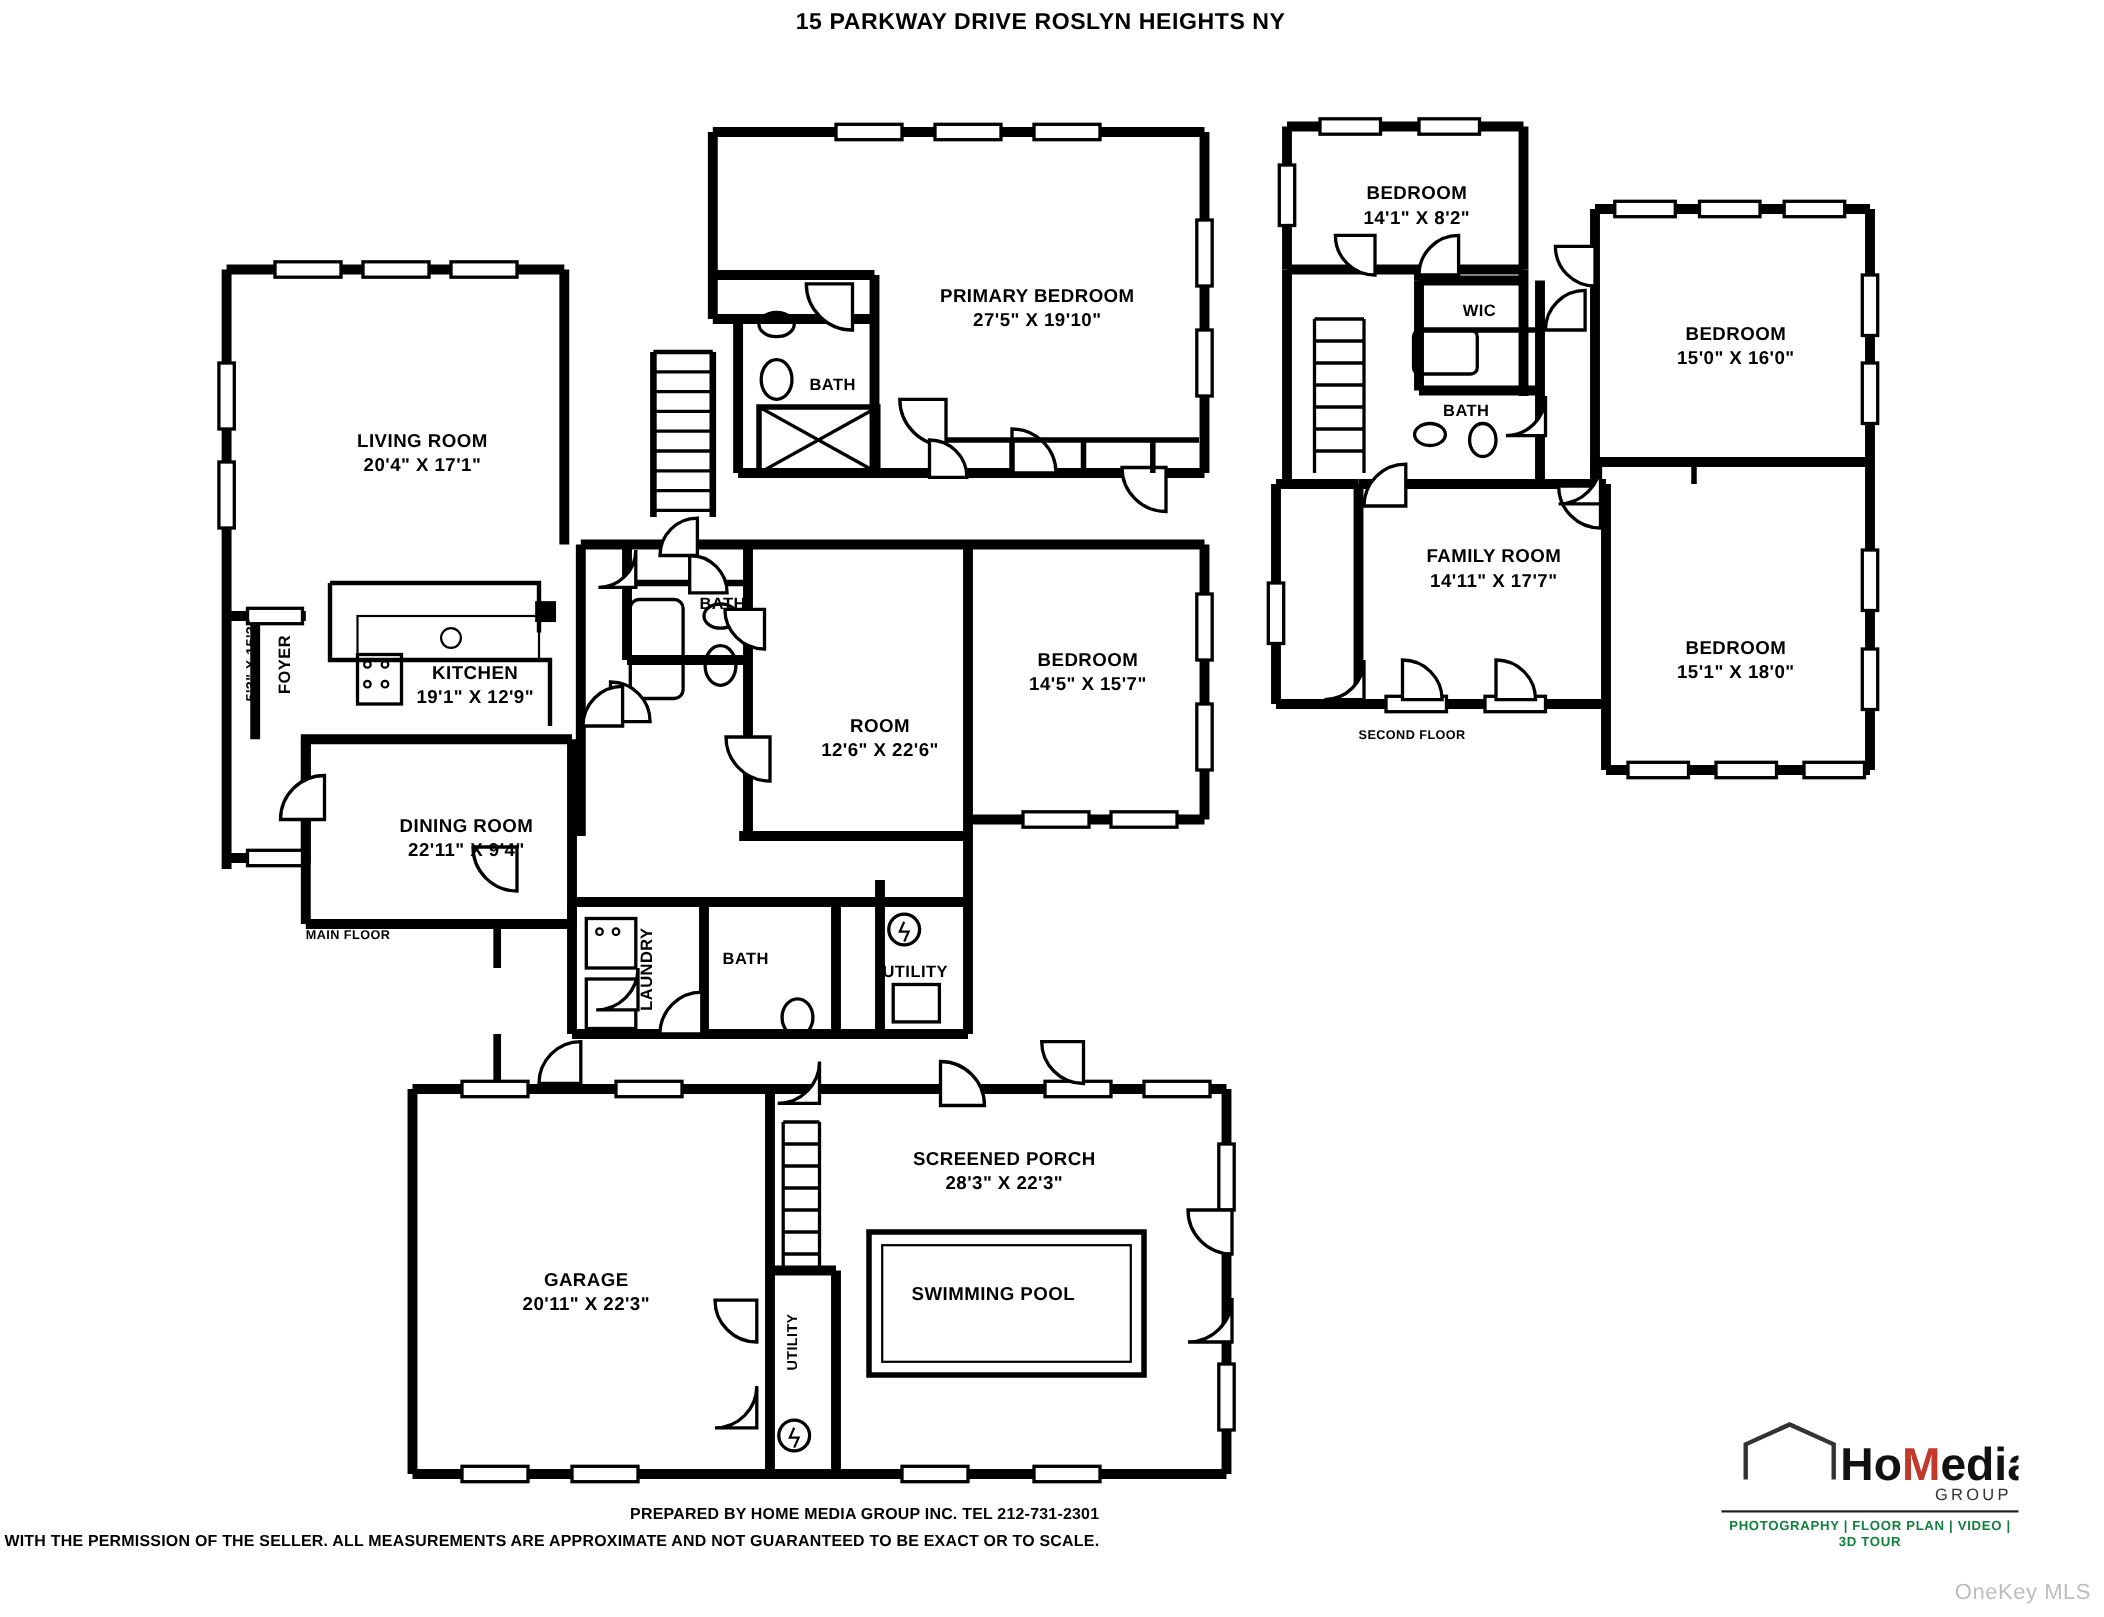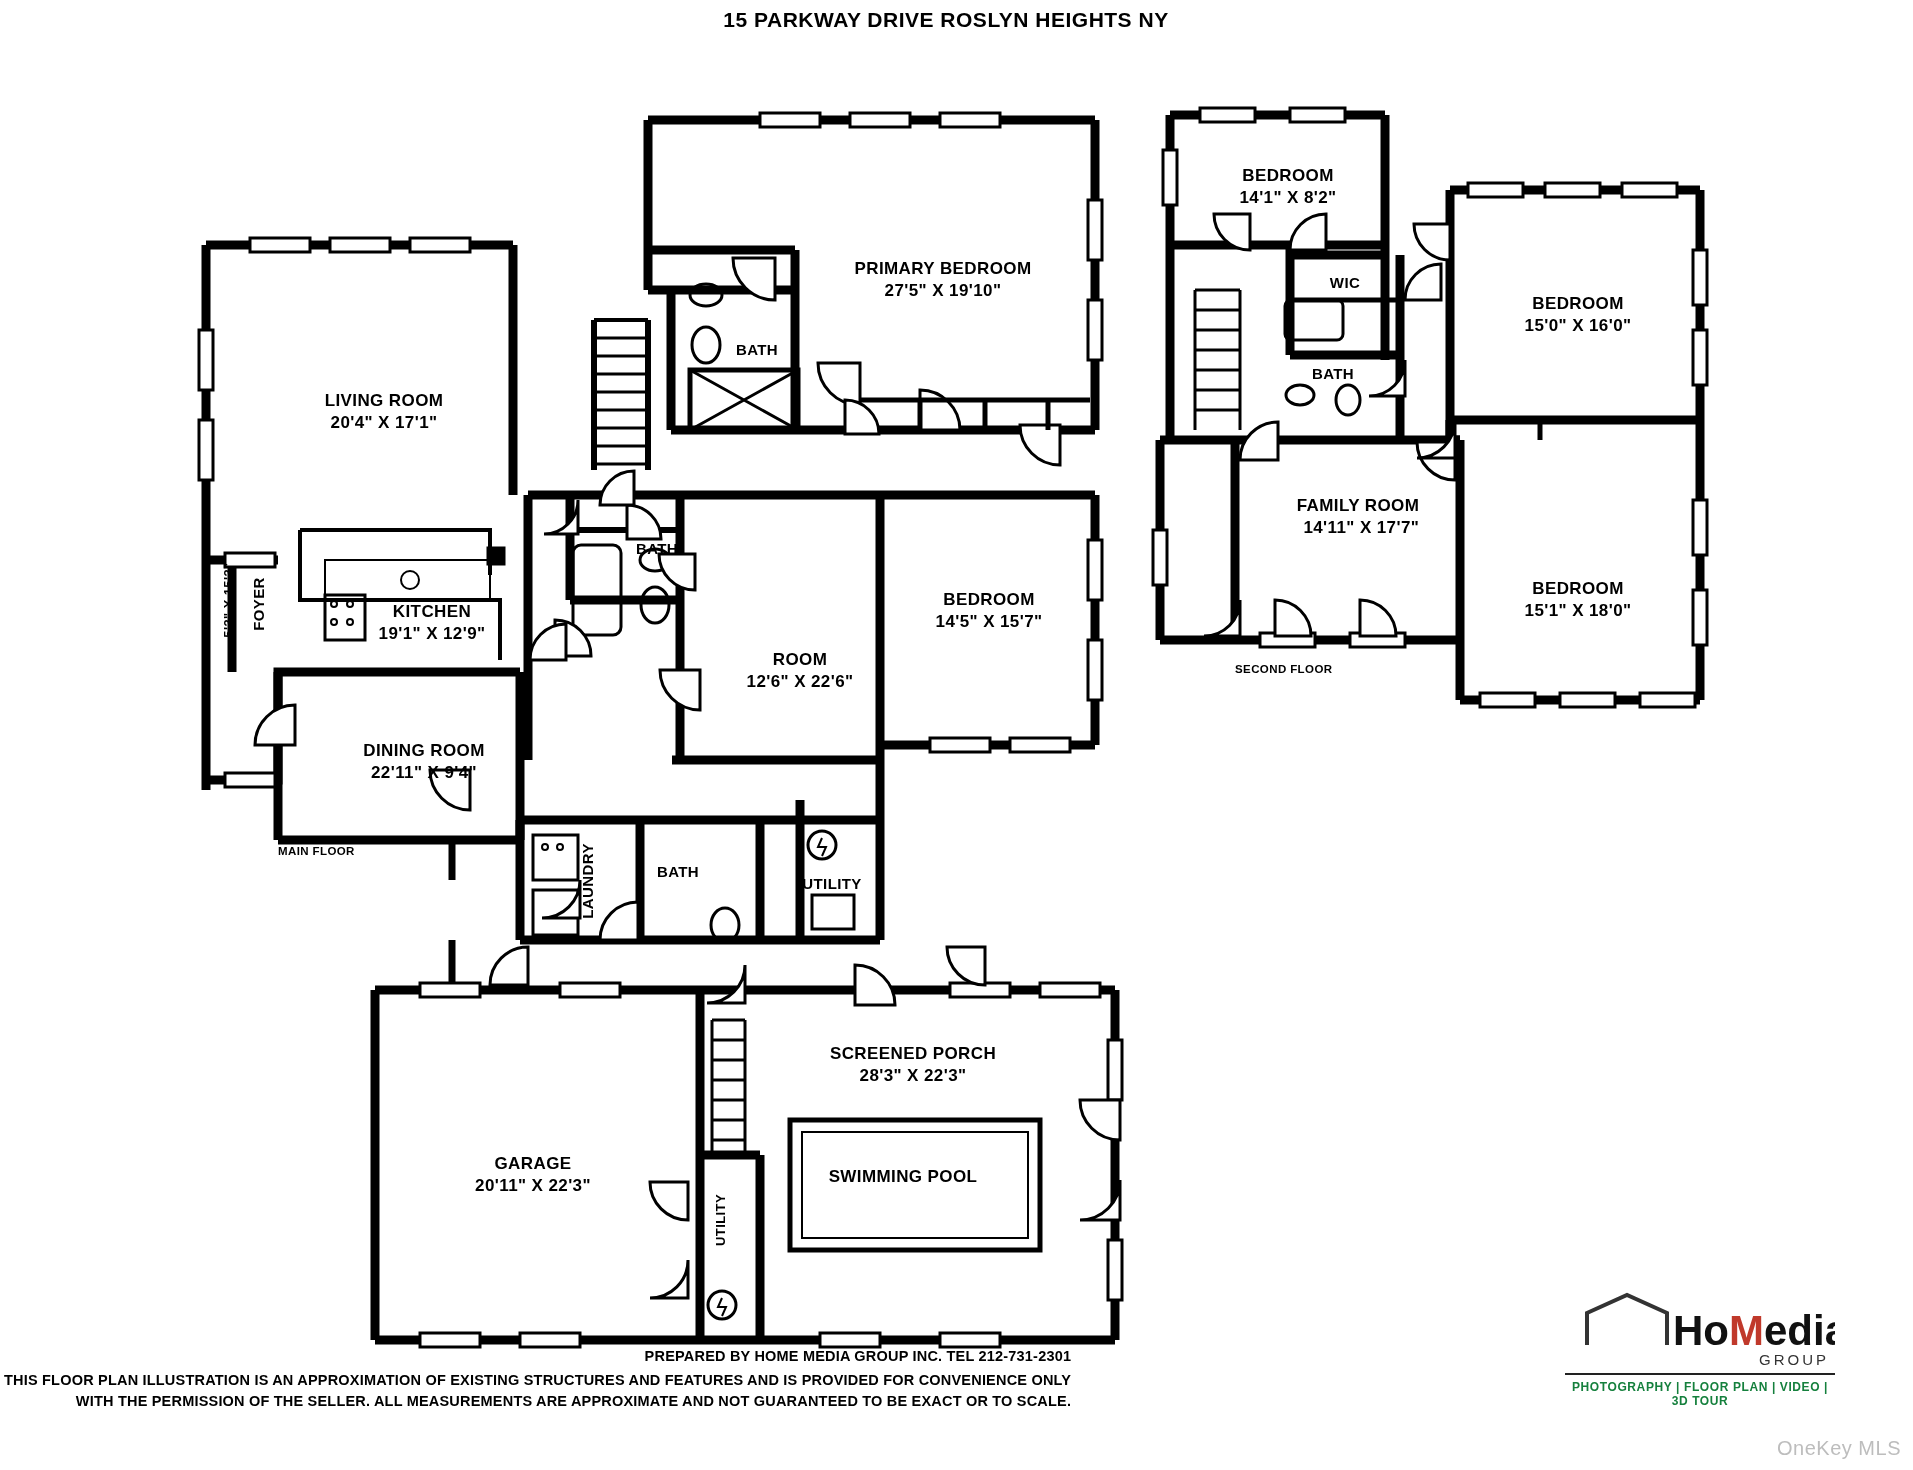--- a/index.html
+++ b/index.html
@@ -452,36 +452,35 @@
 
 <div class="label lbl-md" style="left:1333px; top:374px;">
   <span class="name">BATH</span>
 </div>
 
 <div class="label lbl-lg" style="left:1578px; top:315px;">
   <span class="name">BEDROOM</span>
   <span class="dim">15'0" X 16'0"</span>
 </div>
 
-<div class="label lbl-lg" style="left:1358px; top:517px;text-align:right;">
+<div class="label lbl-lg" style="left:1358px; top:517px;">
   <span class="name">FAMILY ROOM</span>
   <span class="dim">14'11" X 17'7"</span>
 </div>
 
 <div class="label lbl-lg" style="left:1578px; top:600px;">
   <span class="name">BEDROOM</span>
   <span class="dim">15'1" X 18'0"</span>
 </div>
 
 <div class="floor-tag" style="left:278px; top:845px;">MAIN FLOOR</div>
 <div class="floor-tag" style="left:1235px; top:663px;">SECOND FLOOR</div>
 
 <div class="footer">
   <div class="line1">PREPARED BY  HOME MEDIA GROUP INC.  TEL 212-731-2301</div>
-  <div>THIS FLOOR PLAN ILLUSTRATION IS AN APPROXIMATION OF EXISTING STRUCTURES AND FEATURES AND IS PROVIDED FOR CONVENIENCE ONLY</div>
   <div>WITH THE PERMISSION OF THE SELLER. ALL MEASUREMENTS ARE APPROXIMATE AND NOT GUARANTEED TO BE EXACT OR TO SCALE.</div>
 </div>
 
 <div class="logo">
   <div class="logo-mark">
     <svg width="270" height="64" viewBox="0 0 270 64">
       <path d="M22,56 L22,24 L62,6 L102,24 L102,56" fill="none" stroke="#333" stroke-width="4"></path>
       <text x="108" y="56" font-family="Liberation Sans, sans-serif" font-size="42" font-weight="bold" fill="#111">
         <tspan>Ho</tspan><tspan fill="#c0392b">M</tspan><tspan>edia</tspan>
       </text>

